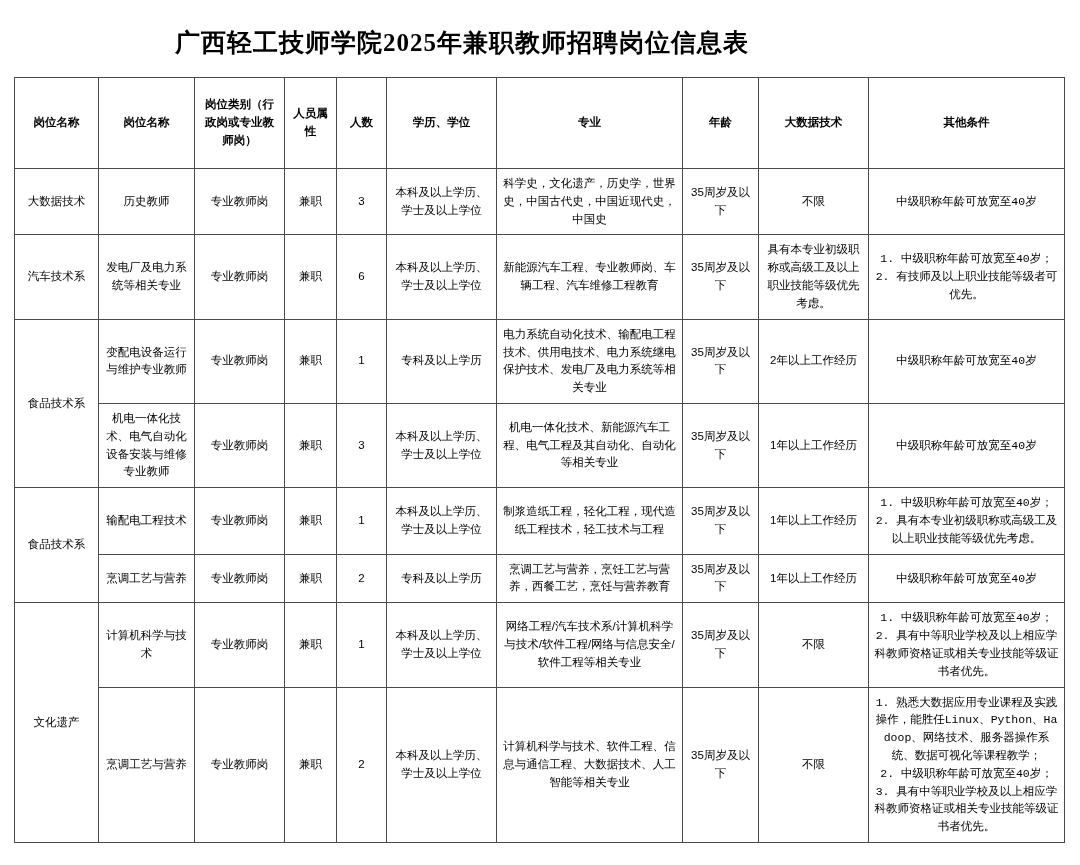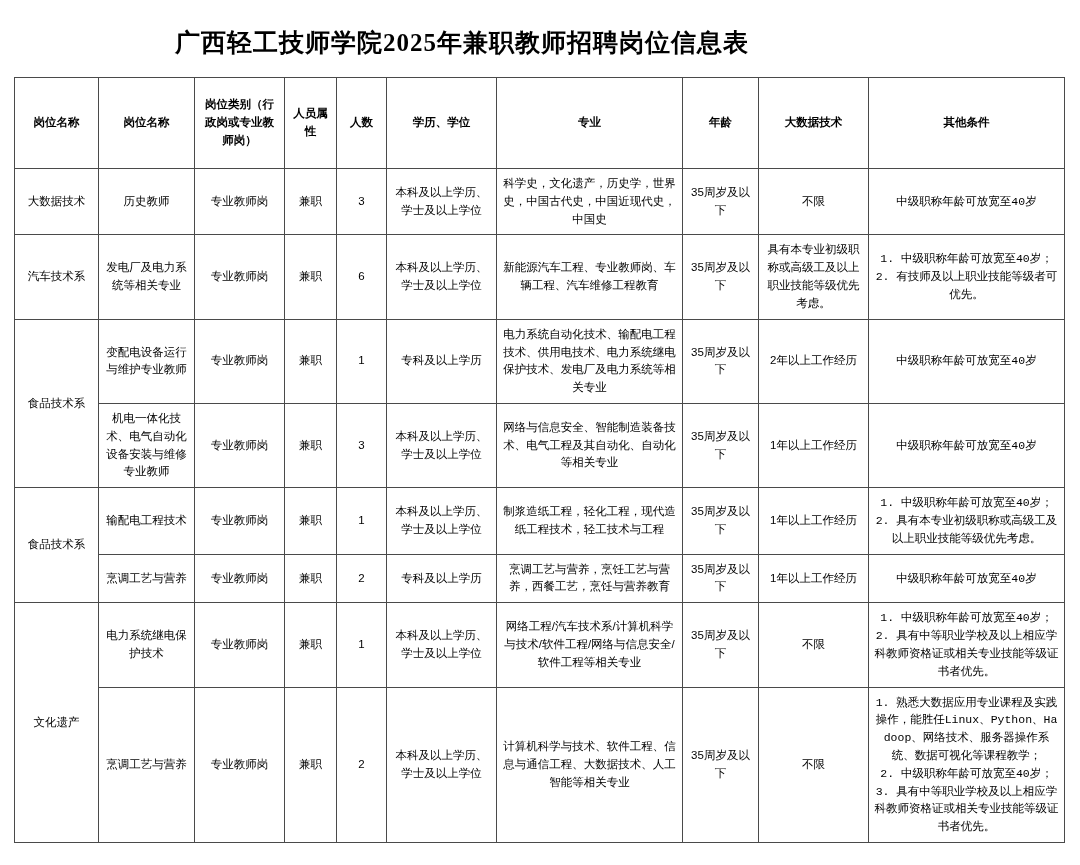--- a/index.html
+++ b/index.html
@@ -138,21 +138,21 @@
           <td>35周岁及以下</td>
           <td>2年以上工作经历</td>
           <td class="left">中级职称年龄可放宽至40岁</td>
         </tr>
         <tr>
           <td>机电一体化技术、电气自动化设备安装与维修专业教师</td>
           <td>专业教师岗</td>
           <td>兼职</td>
           <td>3</td>
           <td>本科及以上学历、学士及以上学位</td>
-          <td>网络与信息安全、智能制造装备技术、电气工程及其自动化、自动化等相关专业</td>
+          <td>机电一体化技术、新能源汽车工程、电气工程及其自动化、自动化等相关专业</td>
           <td>35周岁及以下</td>
           <td>1年以上工作经历</td>
           <td class="left">中级职称年龄可放宽至40岁</td>
         </tr>
         <tr>
           <td class="dept" rowspan="2">食品技术系</td>
           <td>输配电工程技术</td>
           <td>专业教师岗</td>
           <td>兼职</td>
           <td>1</td>
@@ -168,21 +168,21 @@
           <td>兼职</td>
           <td>2</td>
           <td>专科及以上学历</td>
           <td>烹调工艺与营养，烹饪工艺与营养，西餐工艺，烹饪与营养教育</td>
           <td>35周岁及以下</td>
           <td>1年以上工作经历</td>
           <td class="left">中级职称年龄可放宽至40岁</td>
         </tr>
         <tr>
           <td class="dept" rowspan="2">文化遗产</td>
-          <td>电力系统继电保护技术</td>
+          <td>计算机科学与技术</td>
           <td>专业教师岗</td>
           <td>兼职</td>
           <td>1</td>
           <td>本科及以上学历、学士及以上学位</td>
           <td>网络工程/汽车技术系/计算机科学与技术/软件工程/网络与信息安全/软件工程等相关专业</td>
           <td>35周岁及以下</td>
           <td>不限</td>
           <td class="left">1. 中级职称年龄可放宽至40岁；<br>2. 具有中等职业学校及以上相应学科教师资格证或相关专业技能等级证书者优先。</td>
         </tr>
         <tr>

